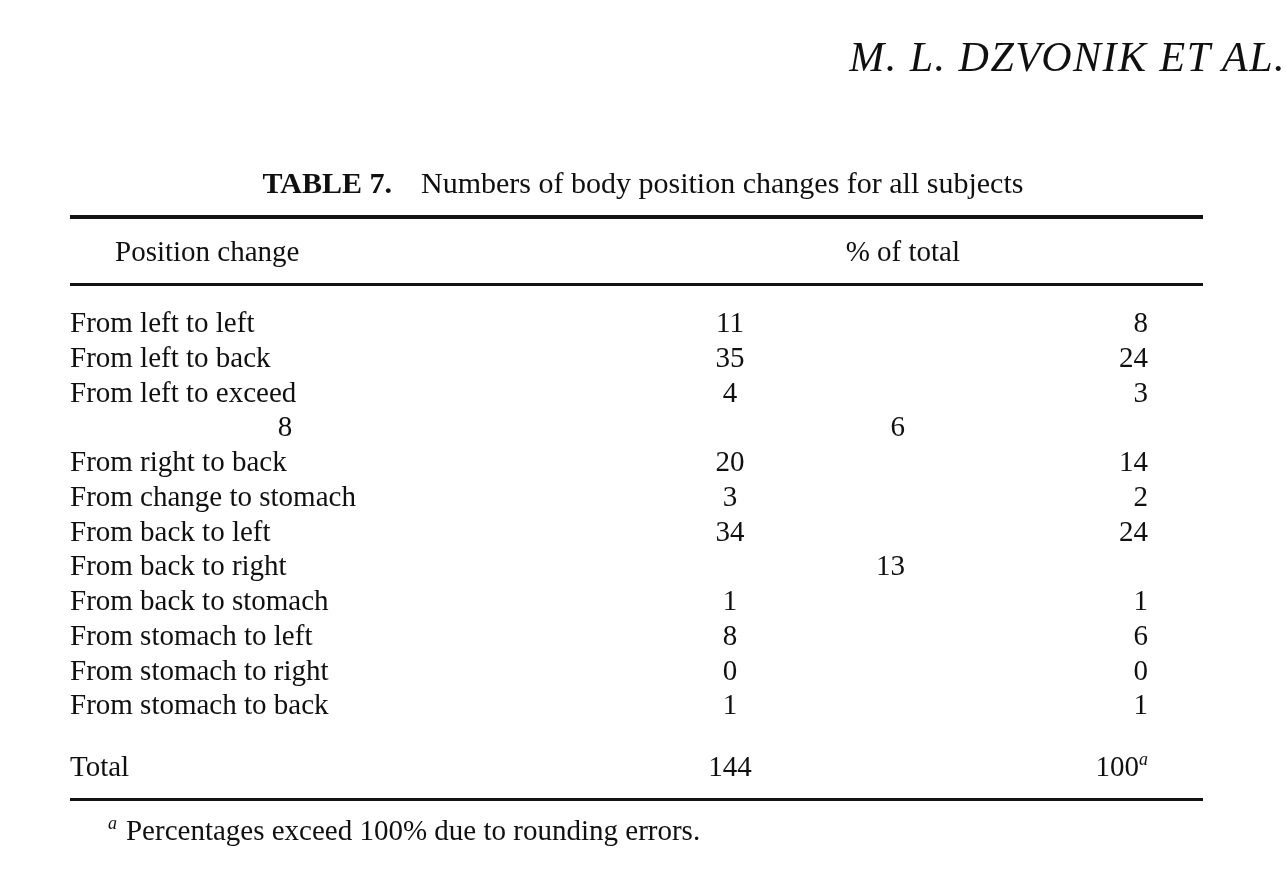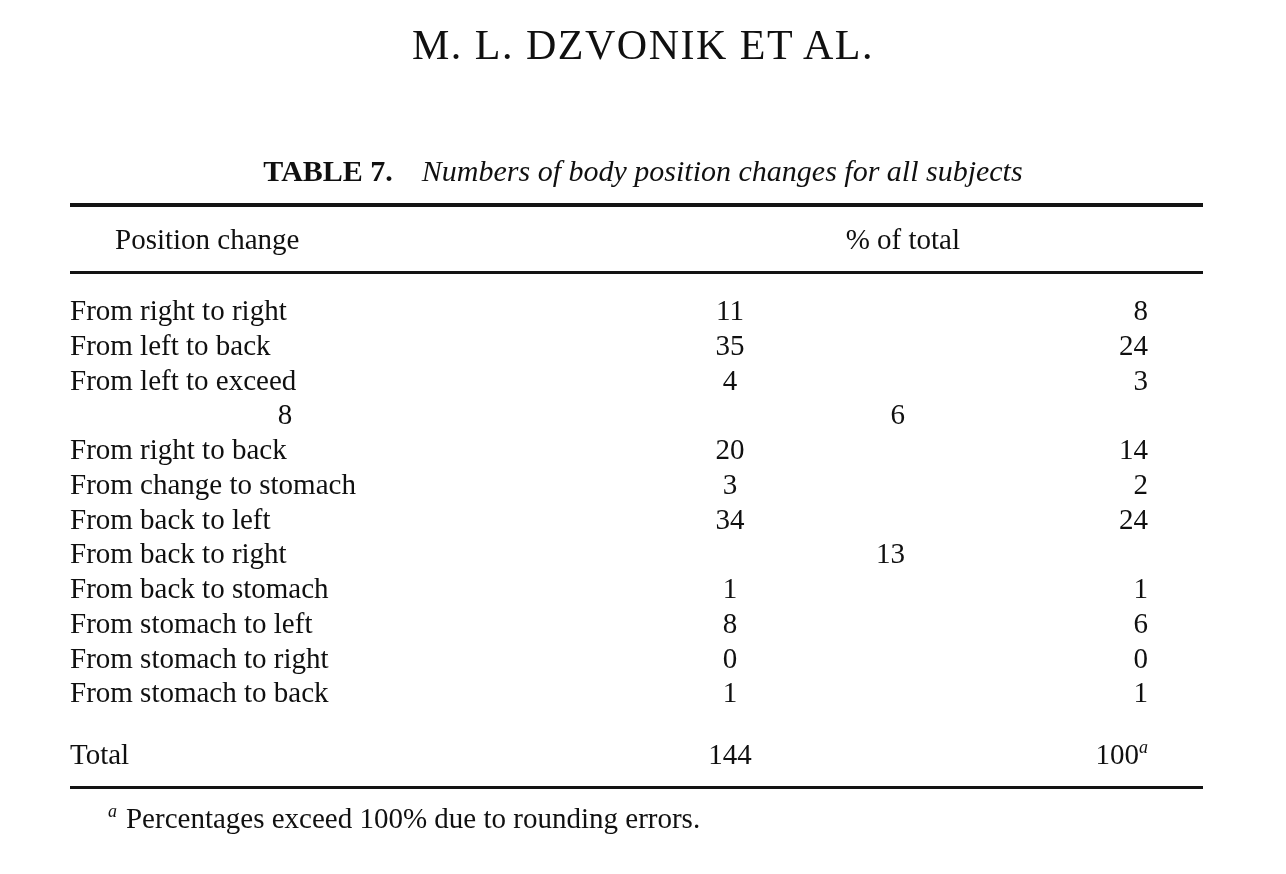--- a/index.html
+++ b/index.html
@@ -13,38 +13,38 @@
     color: #101010;
     font-family: "Liberation Serif", "DejaVu Serif", serif;
     overflow: hidden;
   }
   .page {
     position: relative;
     width: 1286px;
     height: 874px;
   }
   .running-head {
-    margin-top: 22px;
-    text-align: center;
+    margin-top: 34px;
+    text-align: right;
+    font-style: italic;
     font-size: 42px;
     line-height: 46px;
     letter-spacing: 1.5px;
   }
   .caption {
     margin-top: 84px;
     text-align: center;
     font-size: 30px;
     line-height: 38px;
     white-space: nowrap;
   }
   .cap-label {
     font-weight: bold;
   }
   .cap-title {
-    font-style: italic;
     margin-left: 29px;
   }
   .tablewrap {
     margin: 13px 16px 0 70px;
     width: 1133px;
   }
   .rule {
     height: 0;
     border-top: 3px solid #131313;
   }
@@ -119,21 +119,21 @@
 
     <div class="row thead">
       <div class="c1">Position change</div>
       <div class="c3">% of total</div>
     </div>
 
     <div class="rule rule-mid"></div>
 
     <div class="tbody">
       <div class="row">
-        <div class="c1">From right to right</div>
+        <div class="c1">From left to left</div>
         <div class="c2">11</div>
         <div class="c3 numpad">8</div>
       </div>
       <div class="row">
         <div class="c1">From left to back</div>
         <div class="c2">35</div>
         <div class="c3 numpad">24</div>
       </div>
       <div class="row">
         <div class="c1">From left to exceed</div>

